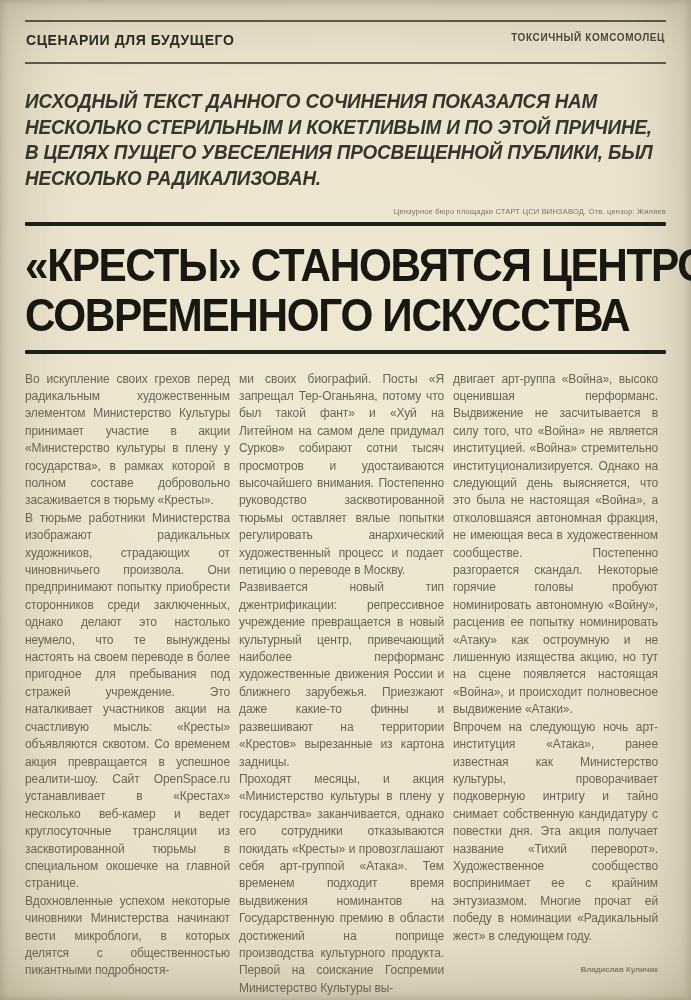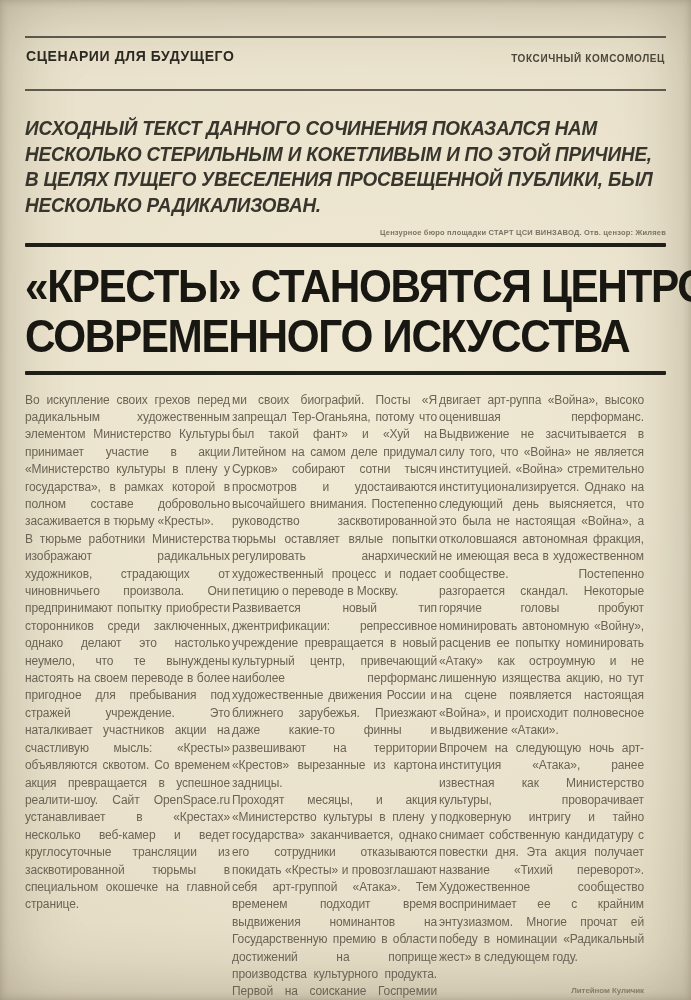--- a/index.html
+++ b/index.html
@@ -10,58 +10,58 @@
     margin:0 auto;
     overflow:hidden;
     background:
       radial-gradient(130% 95% at 52% 42%, #f0e9d4 0%, #e9e1cb 50%, #ded5bd 80%, #c8bda0 100%);
     box-shadow: inset 0 0 70px rgba(70,58,32,.30), inset 0 0 8px rgba(60,50,30,.25);
     color:#2e2c26;
   }
   .inner{padding:0 25px;}
   
   .masthead{
-    margin-top:36px;
+    margin-top:20px;
     border-top:2px solid rgba(50,46,37,.75);
     border-bottom:2px solid rgba(50,46,37,.75);
-    padding:10px 1px 25px;
-    display:flex;justify-content:space-between;align-items:flex-end;
+    padding:10px 1px 14px;
+    display:flex;justify-content:space-between;align-items:flex-start;
   }
   .masthead-left{font-size:14px;font-weight:bold;letter-spacing:.6px;color:#2b2922;}
   .masthead-right{font-size:10px;font-weight:bold;letter-spacing:.6px;color:#4c473b;}
   
   .lede{
     margin-top:25px;
     font-size:19.5px;line-height:1.32;
     font-weight:bold;font-style:italic;
     letter-spacing:-.2px;
     color:#38352d;
     transform:scaleX(.97);transform-origin:left top;width:103%;
   }
   .credit{
     text-align:right;
-    font-size:7.5px;font-weight:bold;
+    font-size:7.5px;font-weight:normal;
     color:#7a7363;
-    margin-top:9px;letter-spacing:.2px;
+    margin-top:15px;letter-spacing:.2px;
   }
   .rule-thick{height:4px;background:#201e19;border-radius:1px;}
   .rule-a{margin-top:6px;}
   .rule-b{margin-top:10px;}
   
   .headline{
     margin:14px 0 0;
     font-weight:800;
     font-size:47px;line-height:1.06;
     letter-spacing:-1.5px;
     color:#181712;
     transform:scaleX(.90);transform-origin:left top;width:111%;
     white-space:nowrap;
   }
   
-  .columns{display:flex;gap:2px;margin-top:17px;}
+  .columns{display:flex;gap:9px;margin-top:17px;}
   .col{
     width:205px;
     font-size:12px;line-height:17.4px;
     text-align:justify;
     color:#6b6455;
     letter-spacing:-.1px;
   }
   .col p{margin:0;}
   .byline{
     text-align:right;
@@ -92,29 +92,30 @@
       <div>СОВРЕМЕННОГО ИСКУССТВА</div>
     </h1>
 
     <div class="rule-thick rule-b"></div>
 
     <div class="columns">
 
       <div class="col">
         <p>Во искупление своих грехов перед радикальным художественным элементом Министерство Культуры принимает участие в акции «Министерство культуры в плену у государства», в рамках которой в полном составе добровольно засаживается в тюрьму «Кресты».</p>
         <p>В тюрьме работники Министерства изображают радикальных художников, страдающих от чиновничьего произвола. Они предпринимают попытку приобрести сторонников среди заключенных, однако делают это настолько неумело, что те вынуждены настоять на своем переводе в более пригодное для пребывания под стражей учреждение. Это наталкивает участников акции на счастливую мысль: «Кресты» объявляются сквотом. Со временем акция превращается в успешное реалити-шоу. Сайт OpenSpace.ru устанавливает в «Крестах» несколько веб-камер и ведет круглосуточные трансляции из засквотированной тюрьмы в специальном окошечке на главной странице.</p>
+        <p>Вдохновленные успехом некоторые чиновники Министерства начинают вести микроблоги, в которых делятся с общественностью пикантными подробностя-</p>
       </div>
 
       <div class="col">
         <p>ми своих биографий. Посты «Я запрещал Тер-Оганьяна, потому что был такой фант» и «Хуй на Литейном на самом деле придумал Сурков» собирают сотни тысяч просмотров и удостаиваются высочайшего внимания. Постепенно руководство засквотированной тюрьмы оставляет вялые попытки регулировать анархический художественный процесс и подает петицию о переводе в Москву.</p>
         <p>Развивается новый тип джентрификации: репрессивное учреждение превращается в новый культурный центр, привечающий наиболее перформанс художественные движения России и ближнего зарубежья. Приезжают даже какие-то финны и развешивают на территории «Крестов» вырезанные из картона задницы.</p>
         <p>Проходят месяцы, и акция «Министерство культуры в плену у государства» заканчивается, однако его сотрудники отказываются покидать «Кресты» и провозглашают себя арт-группой «Атака». Тем временем подходит время выдвижения номинантов на Государственную премию в области достижений на поприще производства культурного продукта. Первой на соискание Госпремии Министерство Культуры вы-</p>
       </div>
 
       <div class="col">
         <p>двигает арт-руппа «Война», высоко оценившая перформанс. Выдвижение не засчитывается в силу того, что «Война» не является институцией. «Война» стремительно институционализируется. Однако на следующий день выясняется, что это была не настоящая «Война», а отколовшаяся автономная фракция, не имеющая веса в художественном сообществе. Постепенно разгорается скандал. Некоторые горячие головы пробуют номинировать автономную «Войну», расценив ее попытку номинировать «Атаку» как остроумную и не лишенную изящества акцию, но тут на сцене появляется настоящая «Война», и происходит полновесное выдвижение «Атаки».</p>
         <p>Впрочем на следующую ночь арт-институция «Атака», ранее известная как Министерство культуры, проворачивает подковерную интригу и тайно снимает собственную кандидатуру с повестки дня. Эта акция получает название «Тихий переворот». Художественное сообщество воспринимает ее с крайним энтузиазмом. Многие прочат ей победу в номинации «Радикальный жест» в следующем году.</p>
-        <div class="byline">Литейном Куличик</div>
+        <div class="byline">Владислав Куличик</div>
       </div>
 
     </div>
   </div>
 </div>
 
 </body></html>

